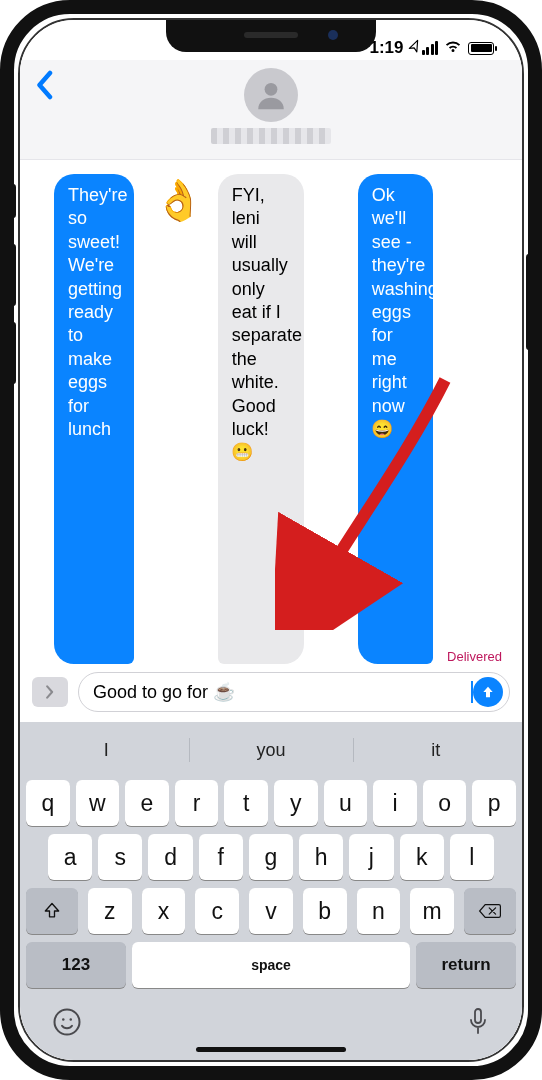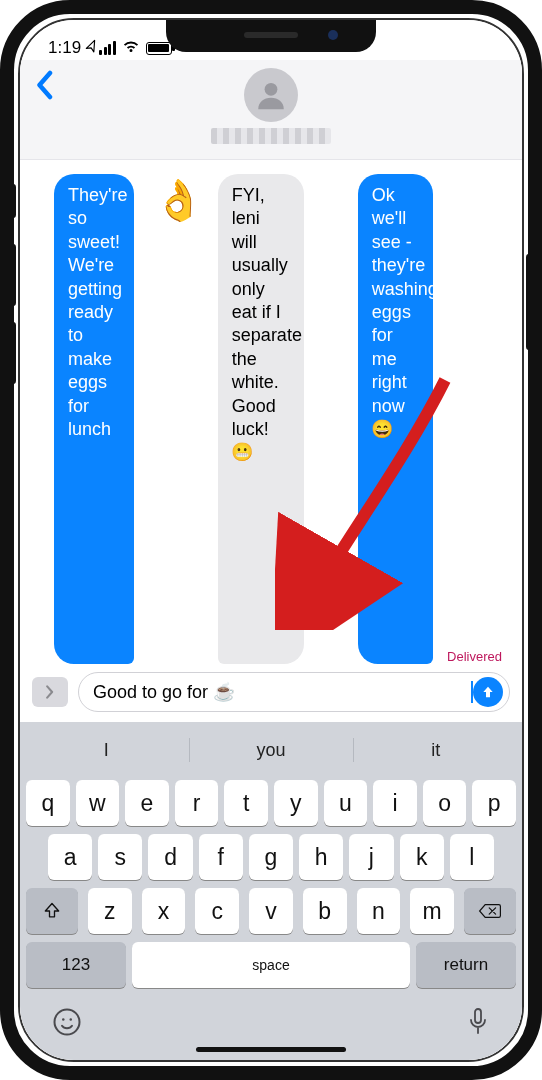--- a/index.html
+++ b/index.html
@@ -14,21 +14,21 @@
   .side-btn.left3 { left:-4px; top:308px; width:6px; height:62px; }
   .side-btn.right1 { right:-4px; top:240px; width:6px; height:96px; }
 
   .notch { position:absolute; top:0; left:50%; transform:translateX(-50%); width:210px; height:32px; background:#111; border-bottom-left-radius:20px; border-bottom-right-radius:20px; z-index:50; }
   .notch .speaker { position:absolute; top:12px; left:50%; transform:translateX(-50%); width:54px; height:6px; background:#2a2a2a; border-radius:3px; }
   .notch .cam { position:absolute; top:10px; right:38px; width:10px; height:10px; background:#1a2f5a; border-radius:50%; }
 
   .screen { position:absolute; inset:0; display:flex; flex-direction:column; background:#fff; }
 
   
-  .status-bar { height:40px; display:flex; justify-content:flex-start; align-items:flex-end; padding:0 28px 2px 28px; font-size:17px; font-weight:400; }
+  .status-bar { height:40px; display:flex; justify-content:flex-end; align-items:flex-end; padding:0 28px 2px 28px; font-size:17px; font-weight:700; }
   .status-left { display:flex; align-items:center; gap:4px; }
   .status-right { display:flex; align-items:center; gap:6px; }
   .loc-arrow { font-size:13px; }
 
   
   .header { background:#f5f5f7; height:100px; position:relative; display:flex; align-items:flex-start; justify-content:center; padding-top:8px; border-bottom:1px solid #e5e5ea; }
   .back-btn { position:absolute; left:14px; top:10px; color:#007aff; }
   .contact { display:flex; flex-direction:column; align-items:center; gap:6px; }
   .avatar { width:54px; height:54px; border-radius:50%; background:#c9c9ce; display:flex; align-items:center; justify-content:center; }
   .avatar svg { width:34px; height:34px; fill:#9a9aa0; }
@@ -58,21 +58,21 @@
   .keyboard { background:#d1d4da; padding:6px 4px 4px 4px; }
   .suggestions { display:flex; height:44px; }
   .sugg { flex:1; display:flex; align-items:center; justify-content:center; font-size:18px; color:#222; position:relative; }
   .sugg + .sugg::before { content:""; position:absolute; left:0; top:10px; bottom:10px; width:1px; background:#b5b9c0; }
   .krow { display:flex; gap:6px; margin:8px 2px; }
   .key { flex:1; height:46px; background:#fff; border-radius:6px; box-shadow:0 1px 0 #888; display:flex; align-items:center; justify-content:center; font-size:23px; color:#111; }
   .krow.r2 { padding:0 22px; }
   .key.mod { background:#b9bdc5; font-size:18px; }
   .key.shift, .key.del { flex:0 0 52px; }
   .krow.r3 { gap:10px; }
-  .bottom-row { display:flex; gap:6px; margin:8px 2px; }
+  .bottom-row { display:flex; gap:6px; margin:8px 2px;font-weight:bold; }
   .bottom-row .key.num { flex:0 0 100px; font-size:17px; }
   .bottom-row .key.space { flex:1; font-size:14px; }
   .bottom-row .key.ret { flex:0 0 100px; font-size:17px; }
   .kb-footer { display:flex; justify-content:space-between; align-items:center; padding:10px 28px 14px 28px; height:60px; }
   .kb-footer .icon { color:#4a4a4e; }
   .home-ind { position:absolute; bottom:8px; left:50%; transform:translateX(-50%); width:150px; height:5px; background:#111; border-radius:3px; }
 
   
   .arrow-overlay { position:absolute; pointer-events:none; z-index:60; }
 

